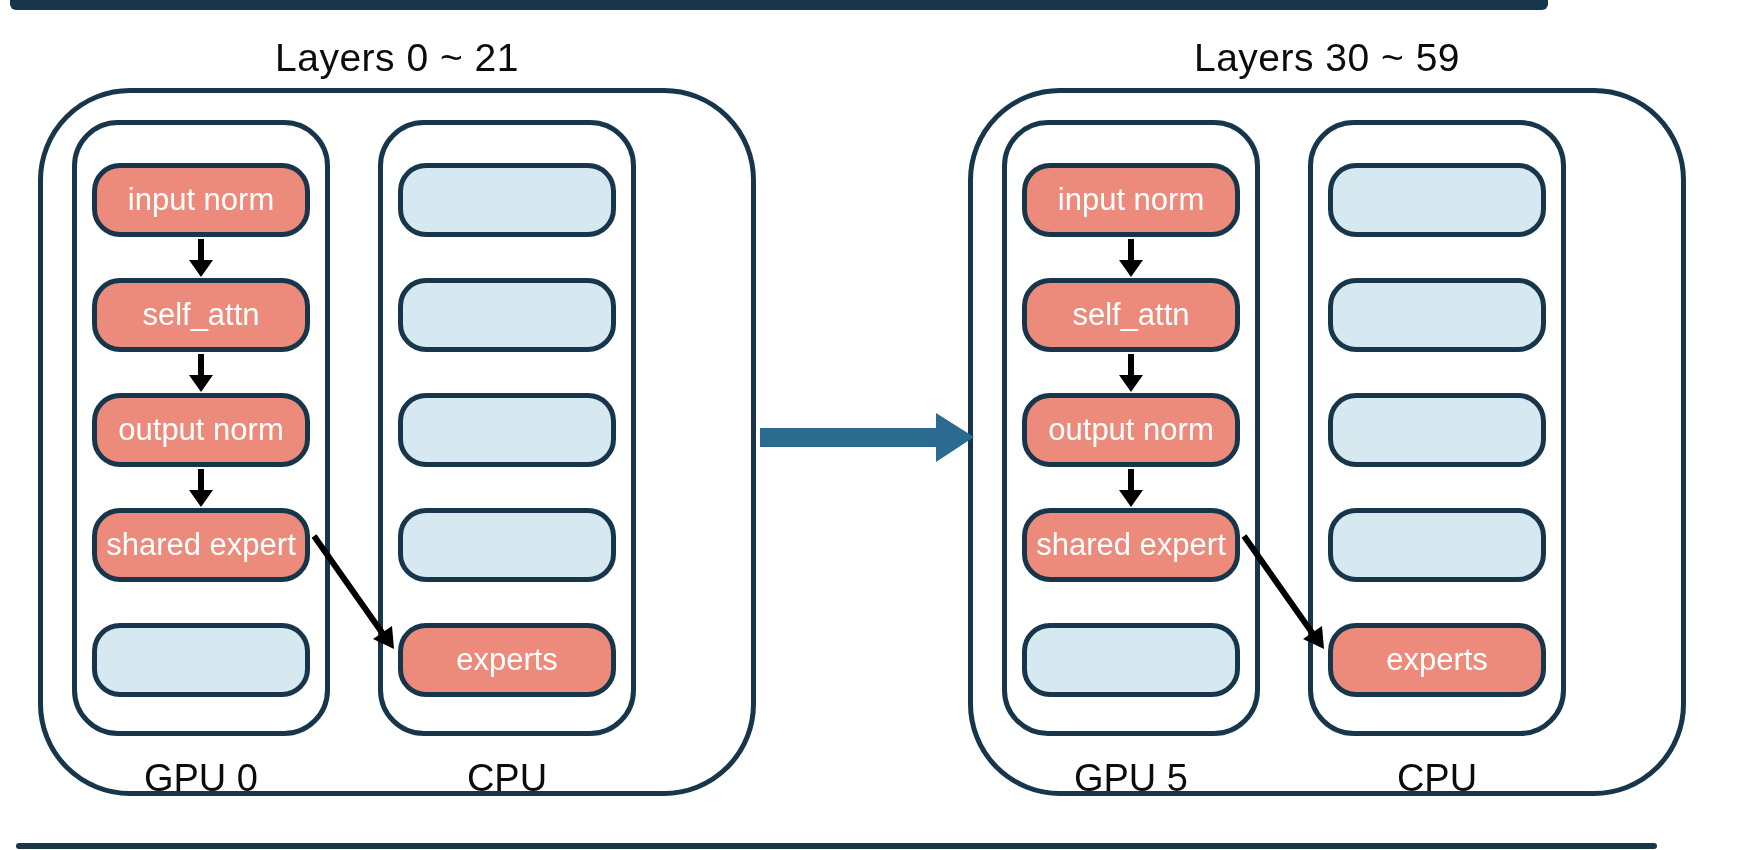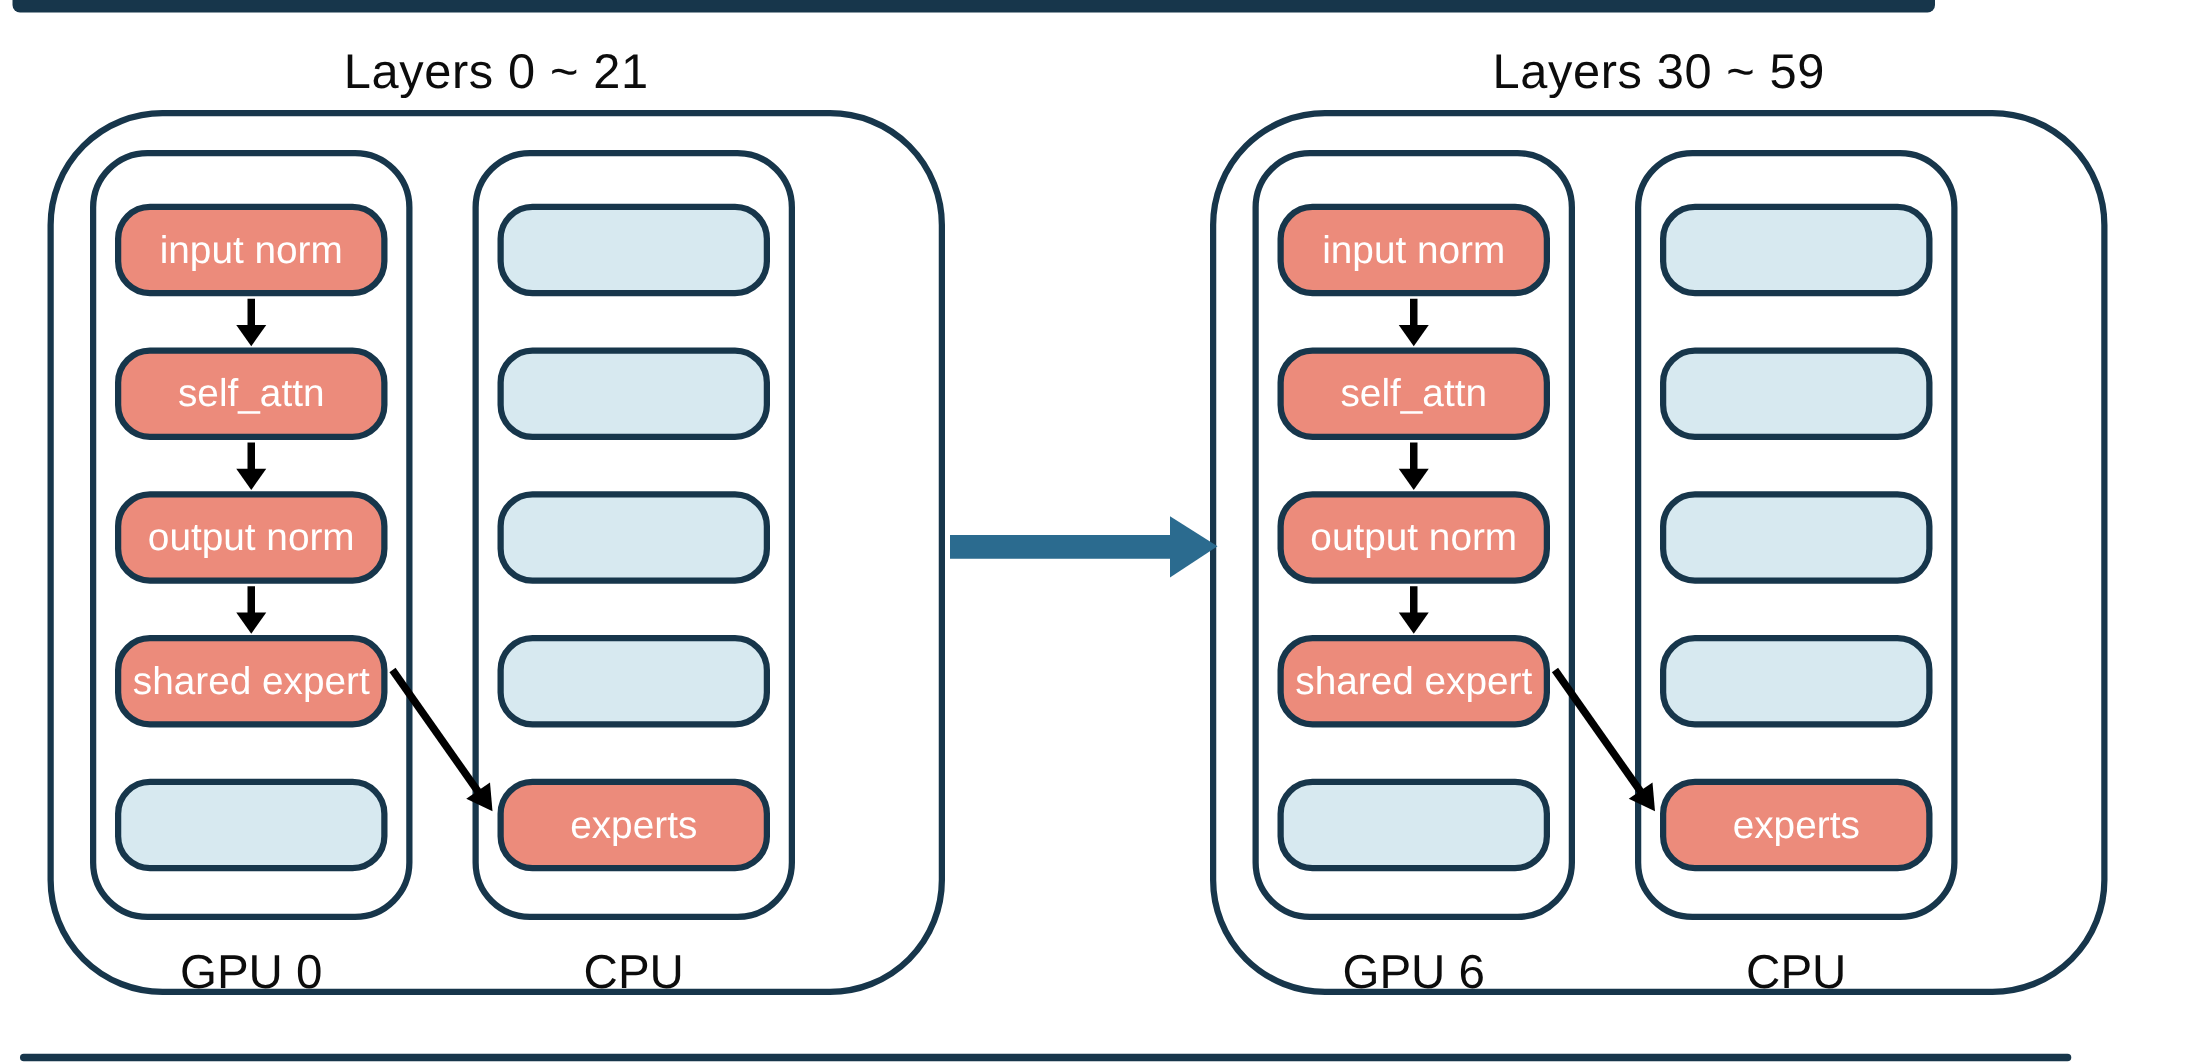--- a/index.html
+++ b/index.html
@@ -78,21 +78,21 @@
   <div class="node red" style="left:1022px;top:393px;">output norm</div>
   <div class="node red" style="left:1022px;top:508px;">shared expert</div>
   <div class="node blue" style="left:1022px;top:623px;"></div>
 
   <div class="node blue" style="left:1328px;top:163px;"></div>
   <div class="node blue" style="left:1328px;top:278px;"></div>
   <div class="node blue" style="left:1328px;top:393px;"></div>
   <div class="node blue" style="left:1328px;top:508px;"></div>
   <div class="node red" style="left:1328px;top:623px;">experts</div>
 
-  <div class="col-label" style="left:1002px;">GPU 6</div>
+  <div class="col-label" style="left:1002px;">GPU 5</div>
   <div class="col-label" style="left:1308px;">CPU</div>
 
 
   <svg class="arrow-layer" width="1762" height="850" viewBox="0 0 1762 850">
 
     <g fill="#000000" stroke="#000000">
       <line x1="201" y1="239" x2="201" y2="262" stroke-width="6"></line>
       <polygon points="189,260 213,260 201,277" stroke="none"></polygon>
       <line x1="201" y1="354" x2="201" y2="377" stroke-width="6"></line>
       <polygon points="189,375 213,375 201,392" stroke="none"></polygon>

